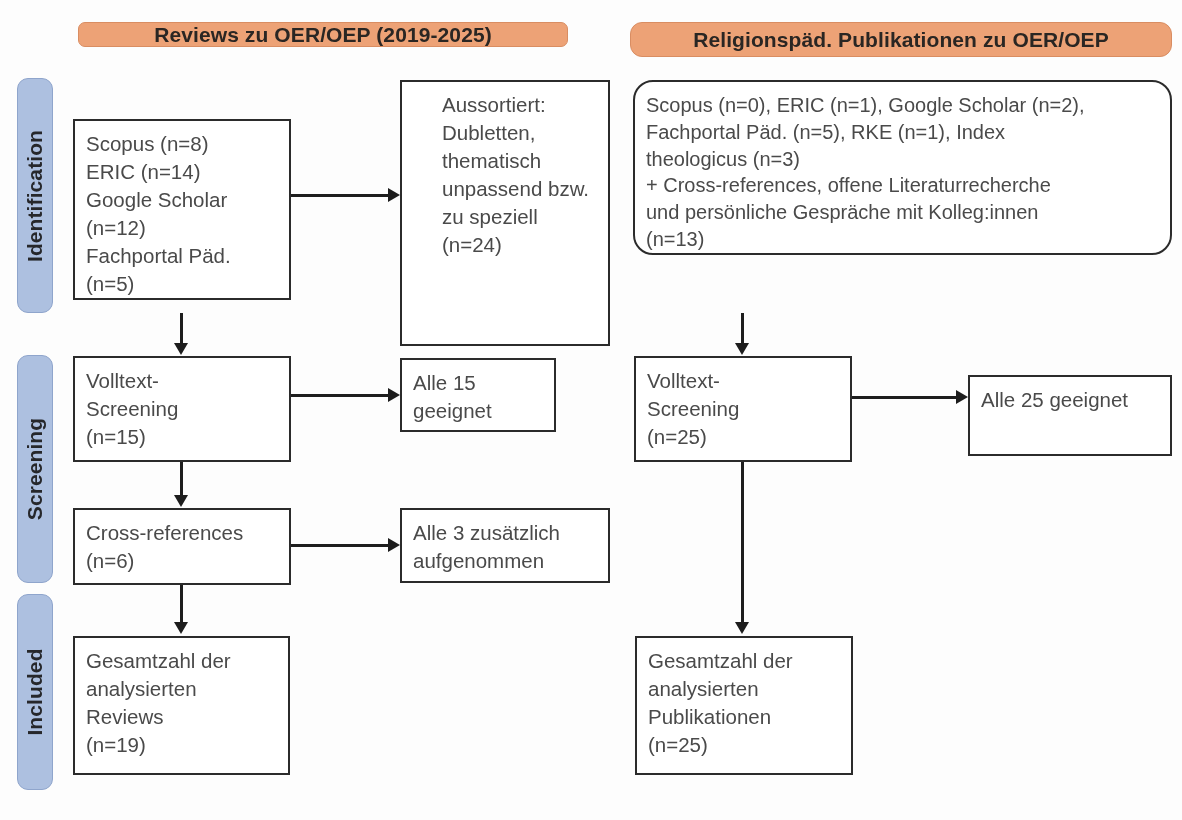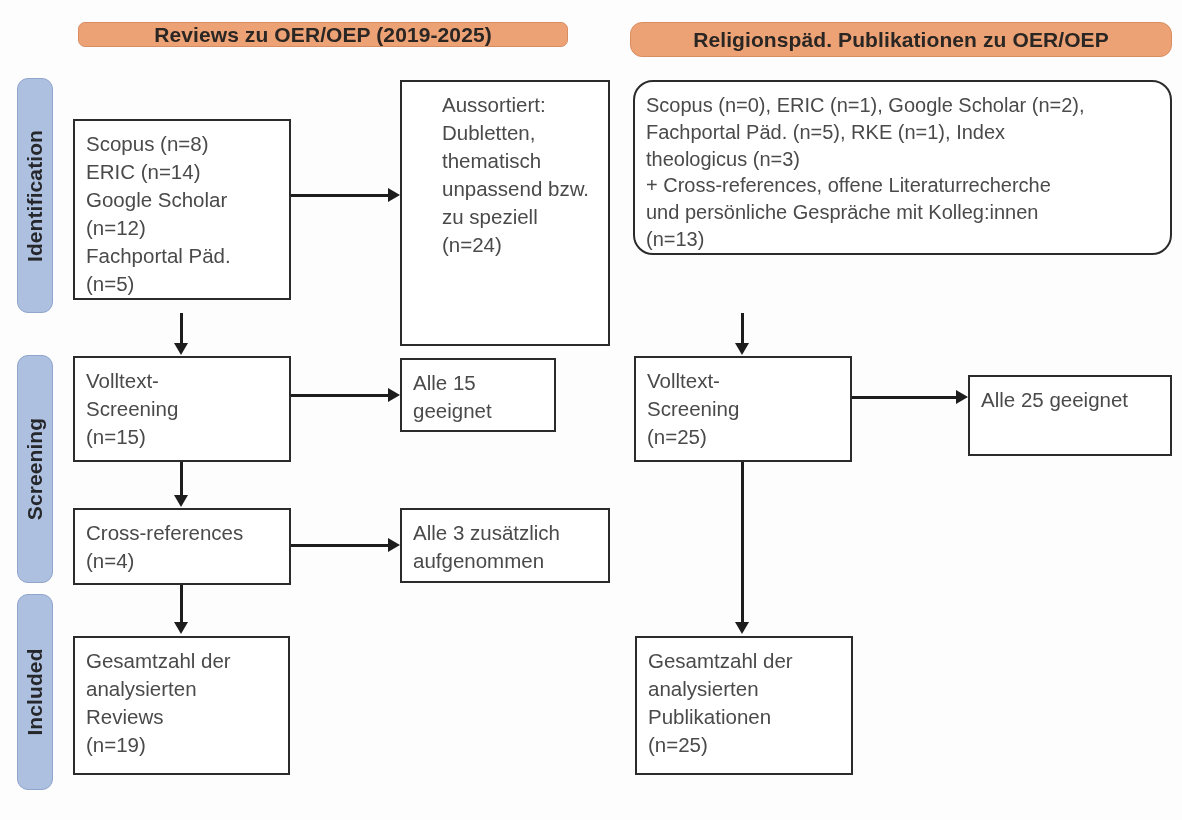--- a/index.html
+++ b/index.html
@@ -138,21 +138,21 @@
 zu speziell
 (n=24)</div>
 
   <div class="fbox" style="left:73px; top:356px; width:218px; height:106px;">Volltext-
 Screening
 (n=15)</div>
 
   <div class="fbox" style="left:400px; top:358px; width:156px; height:74px;">Alle 15 geeignet</div>
 
   <div class="fbox" style="left:73px; top:508px; width:218px; height:77px;">Cross-references
-(n=4)</div>
+(n=6)</div>
 
   <div class="fbox" style="left:400px; top:508px; width:210px; height:75px;">Alle 3 zusätzlich
 aufgenommen</div>
 
   <div class="fbox" style="left:73px; top:636px; width:217px; height:139px;">Gesamtzahl der
 analysierten
 Reviews
 (n=19)</div>
 
   <div class="fbox wide" style="left:633px; top:80px; width:539px; height:175px;border-radius:20px;">Scopus (n=0), ERIC (n=1), Google Scholar (n=2),

